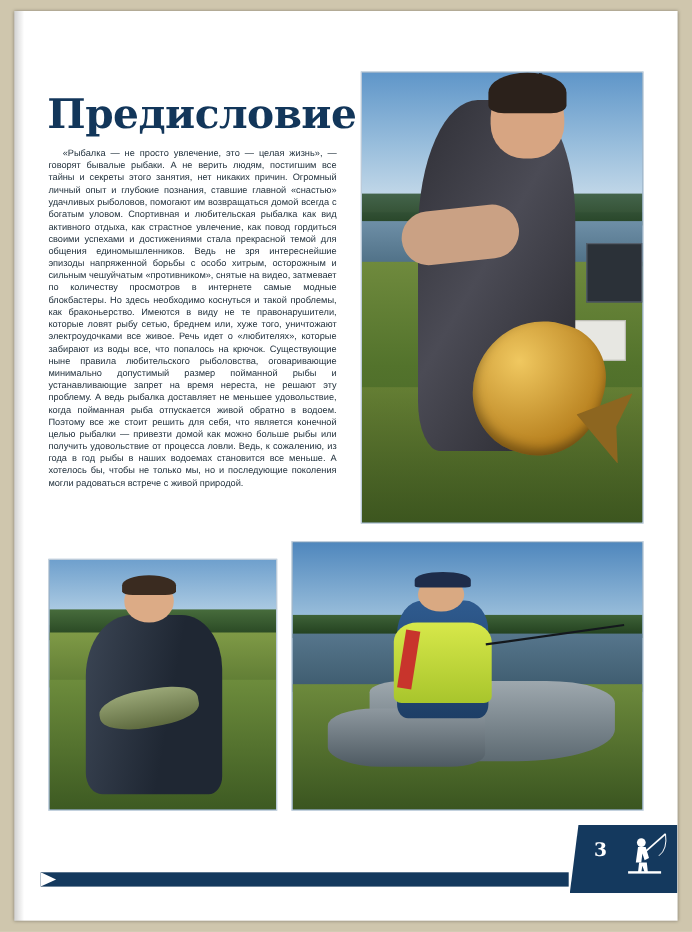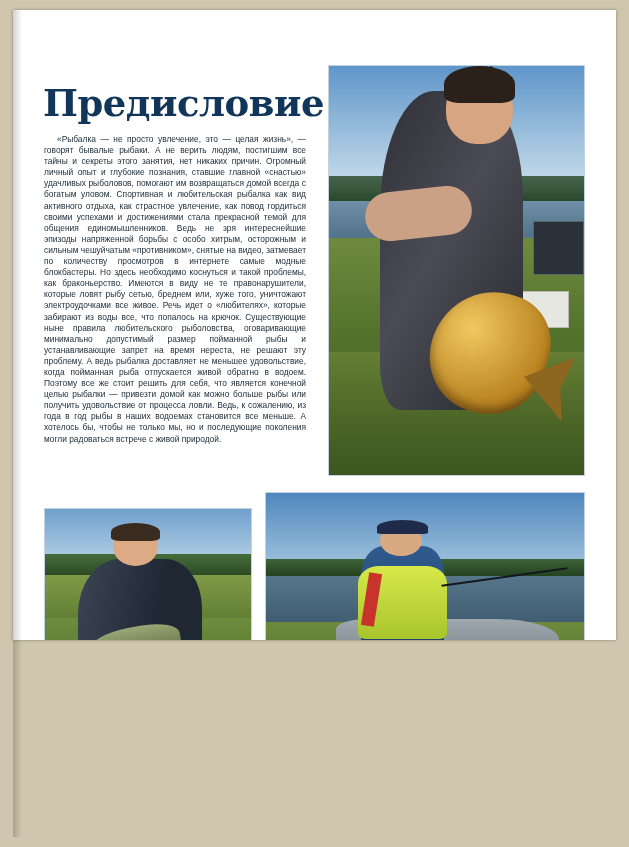--- a/index.html
+++ b/index.html
@@ -13,21 +13,21 @@
     height: 847px;
     font-family: "Liberation Sans", sans-serif;
     overflow: hidden;
   }
 
   .page {
     position: absolute;
     left: 13px;
     top: 10px;
     width: 603px;
-    height: 630px;
+    height: 827px;
     background: #ffffff;
     box-shadow: 0 0 3px rgba(0,0,0,0.35);
     overflow: hidden;
   }
 
   
   .title {
     position: absolute;
     left: 30px;
     top: 46px;

